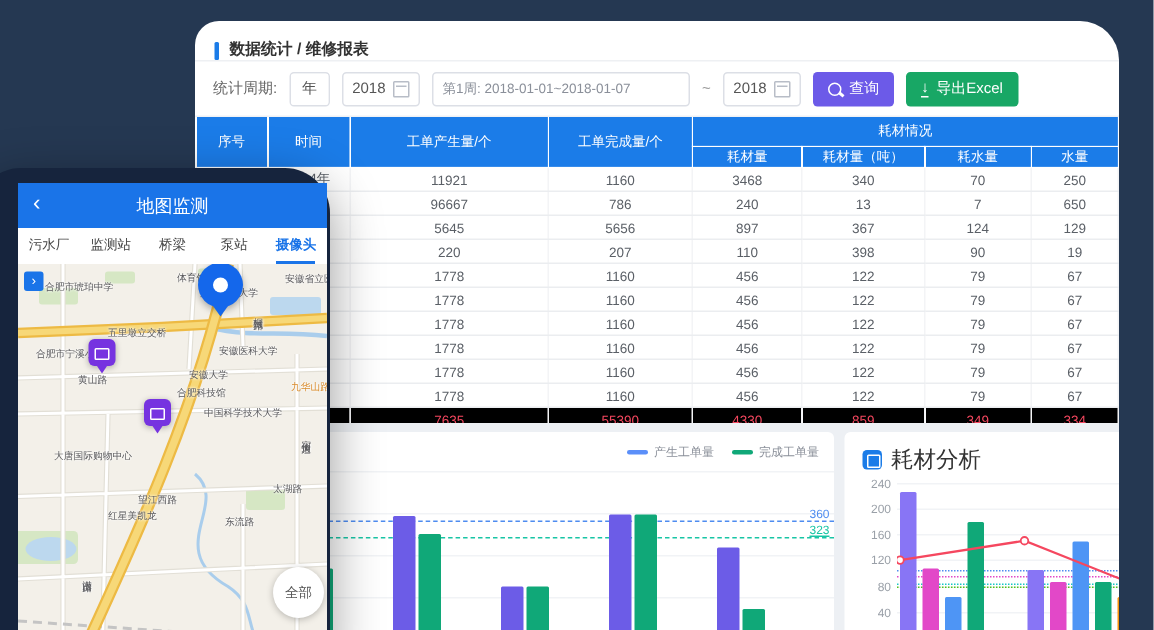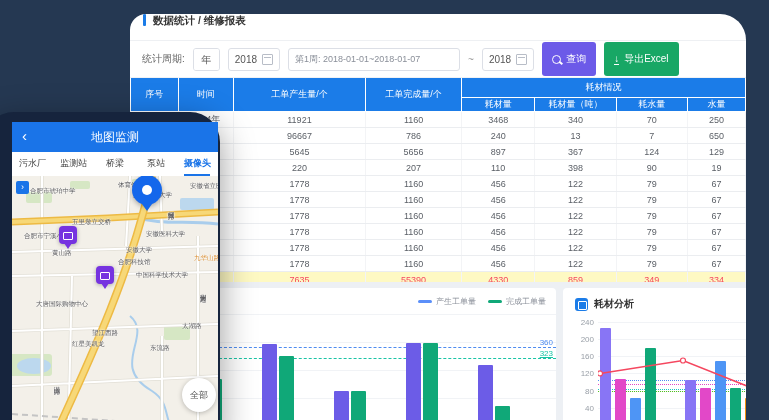--- a/index.html
+++ b/index.html
@@ -1,72 +1,72 @@
 <!DOCTYPE html>
 <html><head>
 <meta charset="utf-8">
 <style>
   html,body{margin:0;padding:0;}
   body{width:769px;height:420px;overflow:hidden;position:relative;background:#253852;
        font-family:"Liberation Sans","DejaVu Sans",sans-serif;-webkit-font-smoothing:antialiased;}
   
   #desktop{position:absolute;left:130px;top:14px;width:616px;height:480px;background:#fff;
            border-radius:16px 26px 0 0;overflow:hidden;z-index:1;}
-  .titlebar{height:26px;display:flex;align-items:flex-start;padding-left:13px;border-bottom:1px solid #eef0f3;}
+  .titlebar{height:26px;display:flex;align-items:flex-end;padding-left:13px;border-bottom:1px solid #eef0f3;}
   .accent{width:3px;height:12px;background:#1B7CE8;margin-right:7px;border-radius:1px;}
   .crumb{font-size:10.5px;color:#333;font-weight:bold;}
   .filterbar{height:36px;display:flex;align-items:center;padding:0 12px;gap:8px;border-bottom:1px solid #f0f2f5;}
   .flabel{font-size:10px;color:#666;white-space:nowrap;}
   .seg{display:flex;border:1px solid #dcdfe6;border-radius:3px;overflow:hidden;}
   .seg span{width:25px;height:21px;line-height:21px;text-align:center;font-size:10px;color:#555;
             border-right:1px solid #dcdfe6;background:#fff;cursor:pointer;}
   .seg span:last-child{border-right:none;}
   .box{height:21px;border:1px solid #dcdfe6;border-radius:3px;background:#fff;display:flex;
        align-items:center;padding:0 6px;font-size:9px;color:#8a8f99;white-space:nowrap;}
   .yearbox{gap:5px;font-size:10px;color:#555;}
   .calicon{width:9px;height:9px;border:1px solid #b8bdc7;border-radius:1px;position:relative;}
   .calicon:before{content:"";position:absolute;left:1px;right:1px;top:2px;height:1px;background:#b8bdc7;}
   .tilde{color:#999;font-size:10px;}
-  .btn{height:34px;border-radius:3px;color:#fff;font-size:10px;display:flex;align-items:center;
+  .btn{height:23px;border-radius:3px;color:#fff;font-size:10px;display:flex;align-items:center;
        gap:5px;padding:0 10px;cursor:pointer;border:none;white-space:nowrap;}
   .btn.query{background:#6C5AE8;}
   .btn.export{background:#18A765;}
   .mag{width:7px;height:7px;border:1.4px solid #fff;border-radius:50%;position:relative;display:inline-block;}
   .mag:after{content:"";position:absolute;width:4px;height:1.5px;background:#fff;right:-3px;bottom:-1px;transform:rotate(40deg);}
   .dl{font-size:10px;line-height:10px;border-bottom:1.4px solid #fff;padding-bottom:0px;}
   
   table{border-collapse:collapse;table-layout:fixed;margin-left:1px;}
   th,td{padding:0;text-align:center;overflow:hidden;white-space:nowrap;}
   thead th{background:#1B7CE8;color:#fff;font-size:9px;font-weight:normal;
            border-right:1px solid rgba(255,255,255,.25);border-bottom:1px solid rgba(255,255,255,.25);}
   thead tr.h1 th{height:19px;}
   thead tr.h2 th{height:13px;}
   tbody td{height:15px;font-size:9px;color:#5a5f66;border-bottom:1px solid #ebedf0;border-right:1px solid #f3f4f6;}
-  tr.total td{background:#fef9c3;color:#F5475F;}
+  tr.total td{background:#000000;color:#F5475F;}
   tr.avg td{background:#fff;color:#5a5f66;}
   
   .chartsrow{position:absolute;left:0;right:0;top:268px;bottom:0;background:#edf0f4;}
   .card{position:absolute;background:#fff;border-radius:4px;}
   #card-left{left:84px;top:6px;width:342px;height:210px;}
   #card-right{left:433px;top:6px;width:196px;height:210px;}
   .legend{position:absolute;top:8px;right:10px;display:flex;gap:12px;align-items:center;}
   .legend .it{display:flex;gap:4px;align-items:center;font-size:8px;color:#8a8f99;cursor:pointer;}
   .sw{width:14px;height:3px;border-radius:2px;display:inline-block;}
   .plot{position:absolute;overflow:hidden;}
   #left-plot{left:0;right:0;top:26px;height:141px;}
   #right-plot{left:35px;right:2px;top:27px;height:110px;}
   .grid{position:absolute;left:0;right:0;height:1px;background:#f1f3f6;}
   .bar{position:absolute;bottom:0;border-radius:1px 1px 0 0;}
   .ref{position:absolute;left:0;right:0;border-top:1.4px dashed;}
   .reflabel{position:absolute;right:3px;font-size:8px;margin-top:-10px;}
   .ytick{position:absolute;left:6px;width:25px;text-align:right;font-size:8px;color:#9aa0a8;}
   .rc-head{position:absolute;left:12px;top:9px;display:flex;gap:6px;align-items:center;}
   .rc-icon{width:13px;height:13px;background:#1B7CE8;border-radius:3px;position:relative;}
   .rc-icon:before{content:"";position:absolute;left:3px;top:3px;width:7px;height:7px;border:1.2px solid #fff;border-radius:1px;}
-  .rc-title{font-size:10px;color:#333;font-weight:bold;}
+  .rc-title{font-size:15px;color:#333;font-weight:normal;}
   
   #phone{position:absolute;left:-16px;top:112px;width:236px;height:330px;background:#16243d;
          border-radius:30px 30px 0 0;z-index:10;box-shadow:0 10px 35px rgba(0,0,0,.4);}
   #screen{position:absolute;left:28px;top:10px;width:206px;height:320px;background:#fff;overflow:hidden;}
   .p-head{height:30px;background:#1a74e8;display:flex;align-items:center;justify-content:center;position:relative;}
   .p-back{position:absolute;left:10px;top:5px;color:#fff;font-size:15px;line-height:18px;cursor:pointer;}
   .p-title{color:#fff;font-size:12px;}
   .p-tabs{height:24px;display:flex;border-bottom:1px solid #eee;background:#fff;}
   .p-tab{flex:1;text-align:center;font-size:9px;color:#444;line-height:22px;position:relative;cursor:pointer;}
   .p-tab.on{color:#1a74e8;font-weight:bold;}

